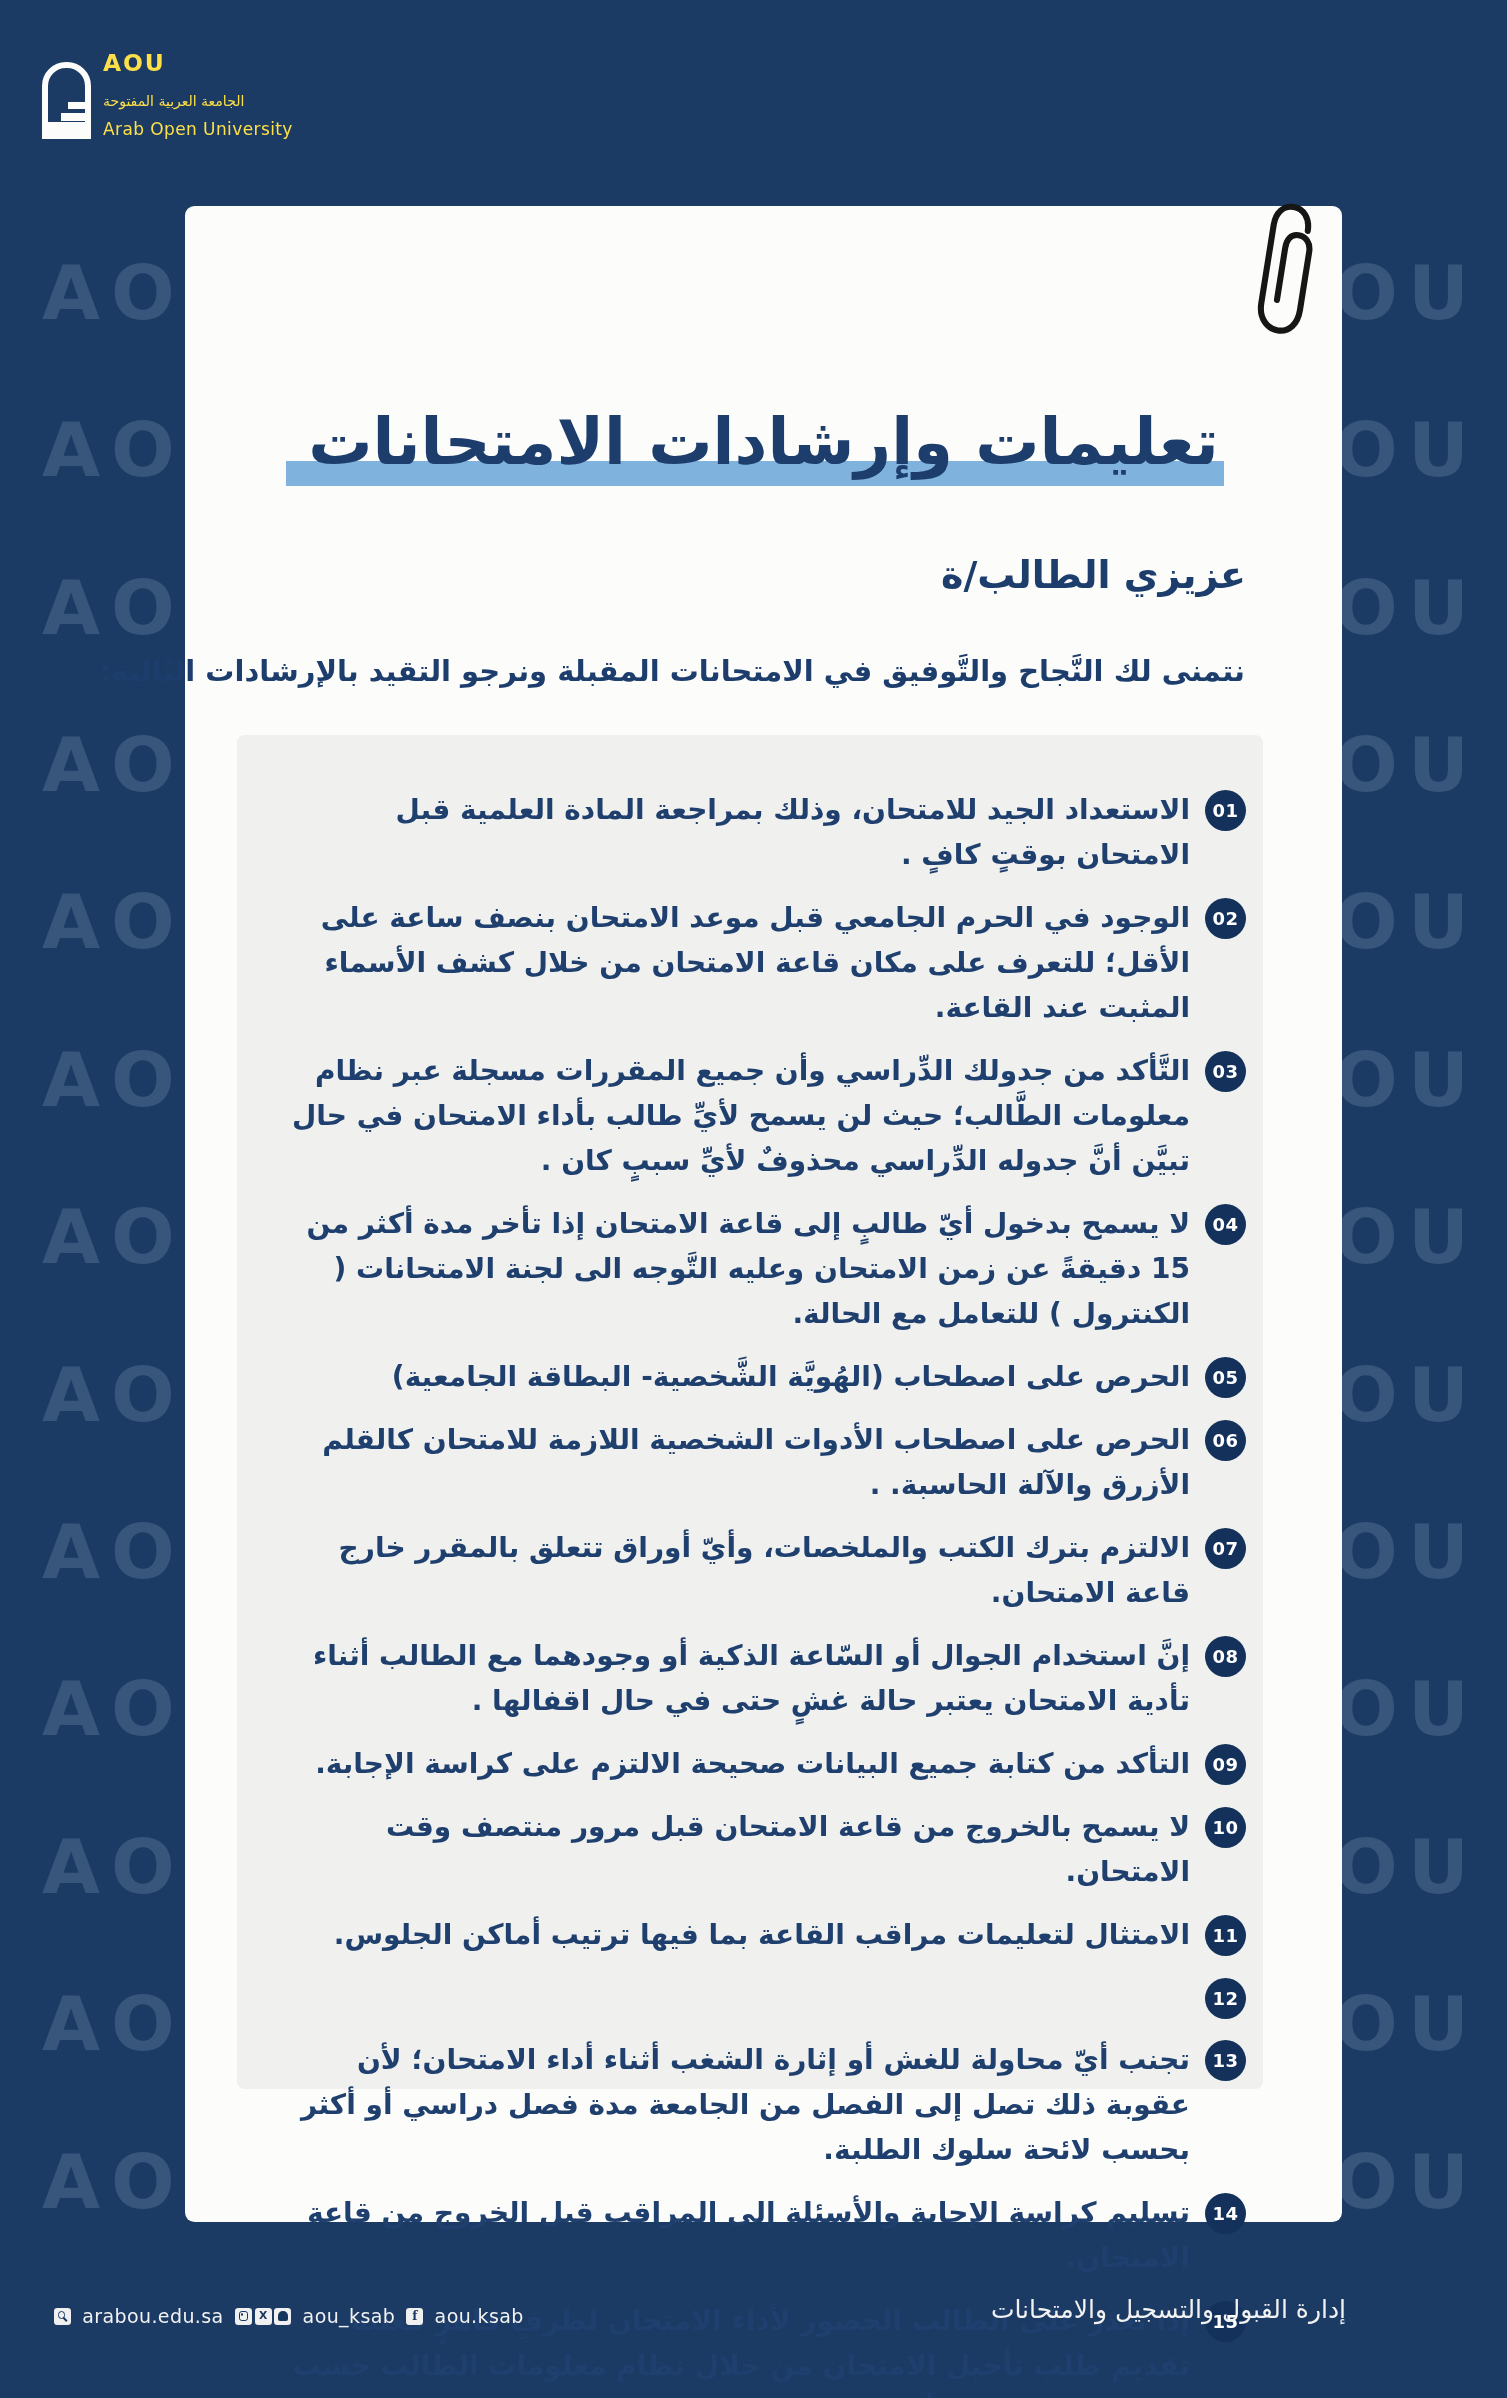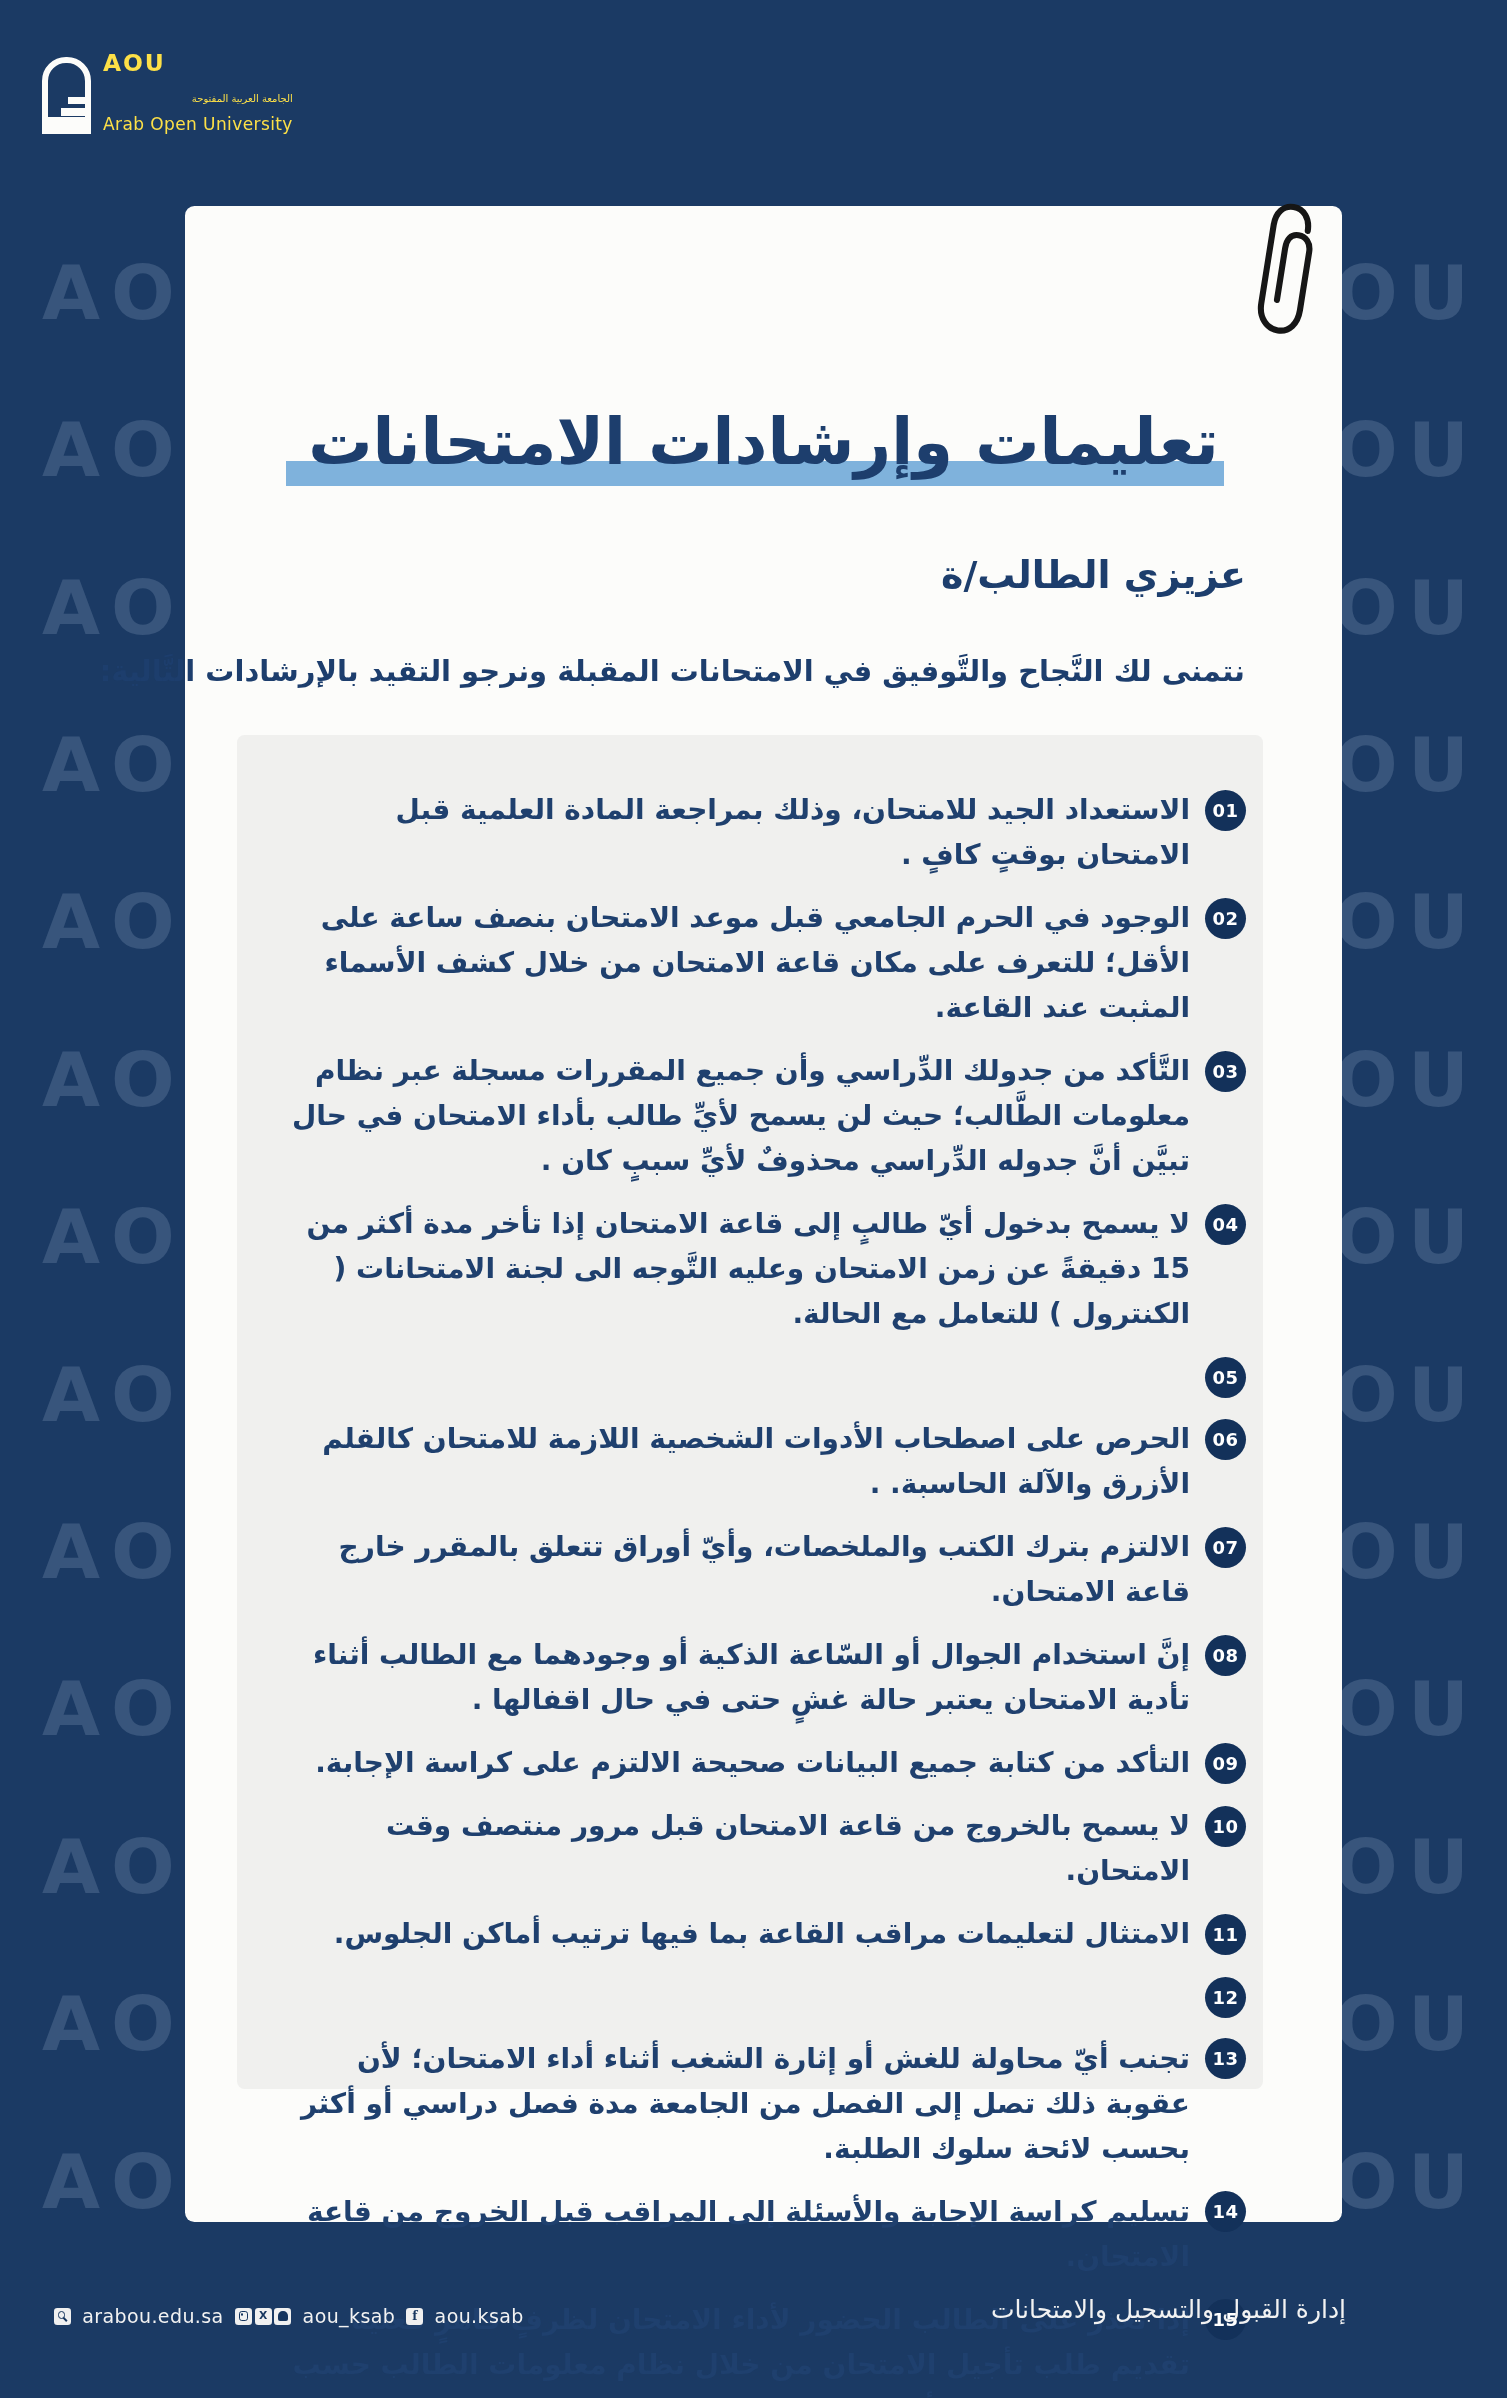--- a/index.html
+++ b/index.html
@@ -16,21 +16,21 @@
   
   .logo{position:absolute;left:42px;top:51px;display:flex;gap:12px;z-index:4;align-items:flex-end}
   .logo-arch{width:49px;height:77px;border:6.6px solid #fcfcfa;border-radius:24px 24px 0 0;
     position:relative;box-sizing:border-box;overflow:hidden;flex:0 0 auto}
   .logo-arch .bar{position:absolute;right:0;background:#fcfcfa}
   .bar1{bottom:24px;height:7.5px;width:17px}
   .bar2{bottom:12px;height:8.4px;width:24px}
   .bar3{bottom:0;height:11.2px;width:100%}
   .logo-text{color:#fde047;display:flex;flex-direction:column;justify-content:flex-end;padding-bottom:0.9px}
   .logo-acronym{font-size:23.4px;font-weight:700;letter-spacing:1.9px;line-height:1.05}
-  .logo-ar{font-size:10px;margin-top:17px;direction:rtl;text-align:right}
+  .logo-ar{font-size:14px;margin-top:17px;direction:rtl;text-align:left}
   .logo-en{font-size:17px;margin-top:10px;letter-spacing:0.4px}
   
   .card{position:absolute;left:185px;top:206px;width:1157px;height:2016px;
     background:var(--card,#fcfcfa);border-radius:9.4px;z-index:2}
   .paperclip{position:absolute;left:1252px;top:195px;z-index:3}
   
   .title-wrap{position:absolute;top:199px;left:0;width:100%;text-align:center}
   .title{position:relative;display:inline-block;font-size:64px;font-weight:800;
     color:var(--title,#1d3e6d);direction:rtl;white-space:nowrap}
   .title-highlight{position:absolute;left:-22.5px;right:-5.6px;top:56px;height:25px;
@@ -177,20 +177,21 @@
     <div class="item-text">التَّأكد من جدولك الدِّراسي وأن جميع المقررات مسجلة عبر نظام معلومات الطَّالب؛ حيث لن يسمح لأيِّ طالب بأداء الامتحان في حال تبيَّن أنَّ جدوله الدِّراسي محذوفٌ لأيِّ سببٍ كان .</div>
   </div>
 
   <div class="item">
     <div class="item-num">04</div>
     <div class="item-text">لا يسمح بدخول أيّ طالبٍ إلى قاعة الامتحان إذا تأخر مدة أكثر من 15 دقيقةً عن زمن الامتحان وعليه التَّوجه الى لجنة الامتحانات ( الكنترول ) للتعامل مع الحالة.</div>
   </div>
 
   <div class="item">
     <div class="item-num">05</div>
+    <div class="item-text">الحرص على اصطحاب (الهُويَّة الشَّخصية- البطاقة الجامعية)</div>
   </div>
 
   <div class="item">
     <div class="item-num">06</div>
     <div class="item-text">الحرص على اصطحاب الأدوات الشخصية اللازمة للامتحان كالقلم الأزرق والآلة الحاسبة. .</div>
   </div>
 
   <div class="item">
     <div class="item-num">07</div>
     <div class="item-text">الالتزم بترك الكتب والملخصات، وأيّ أوراق تتعلق بالمقرر خارج قاعة الامتحان.</div>

